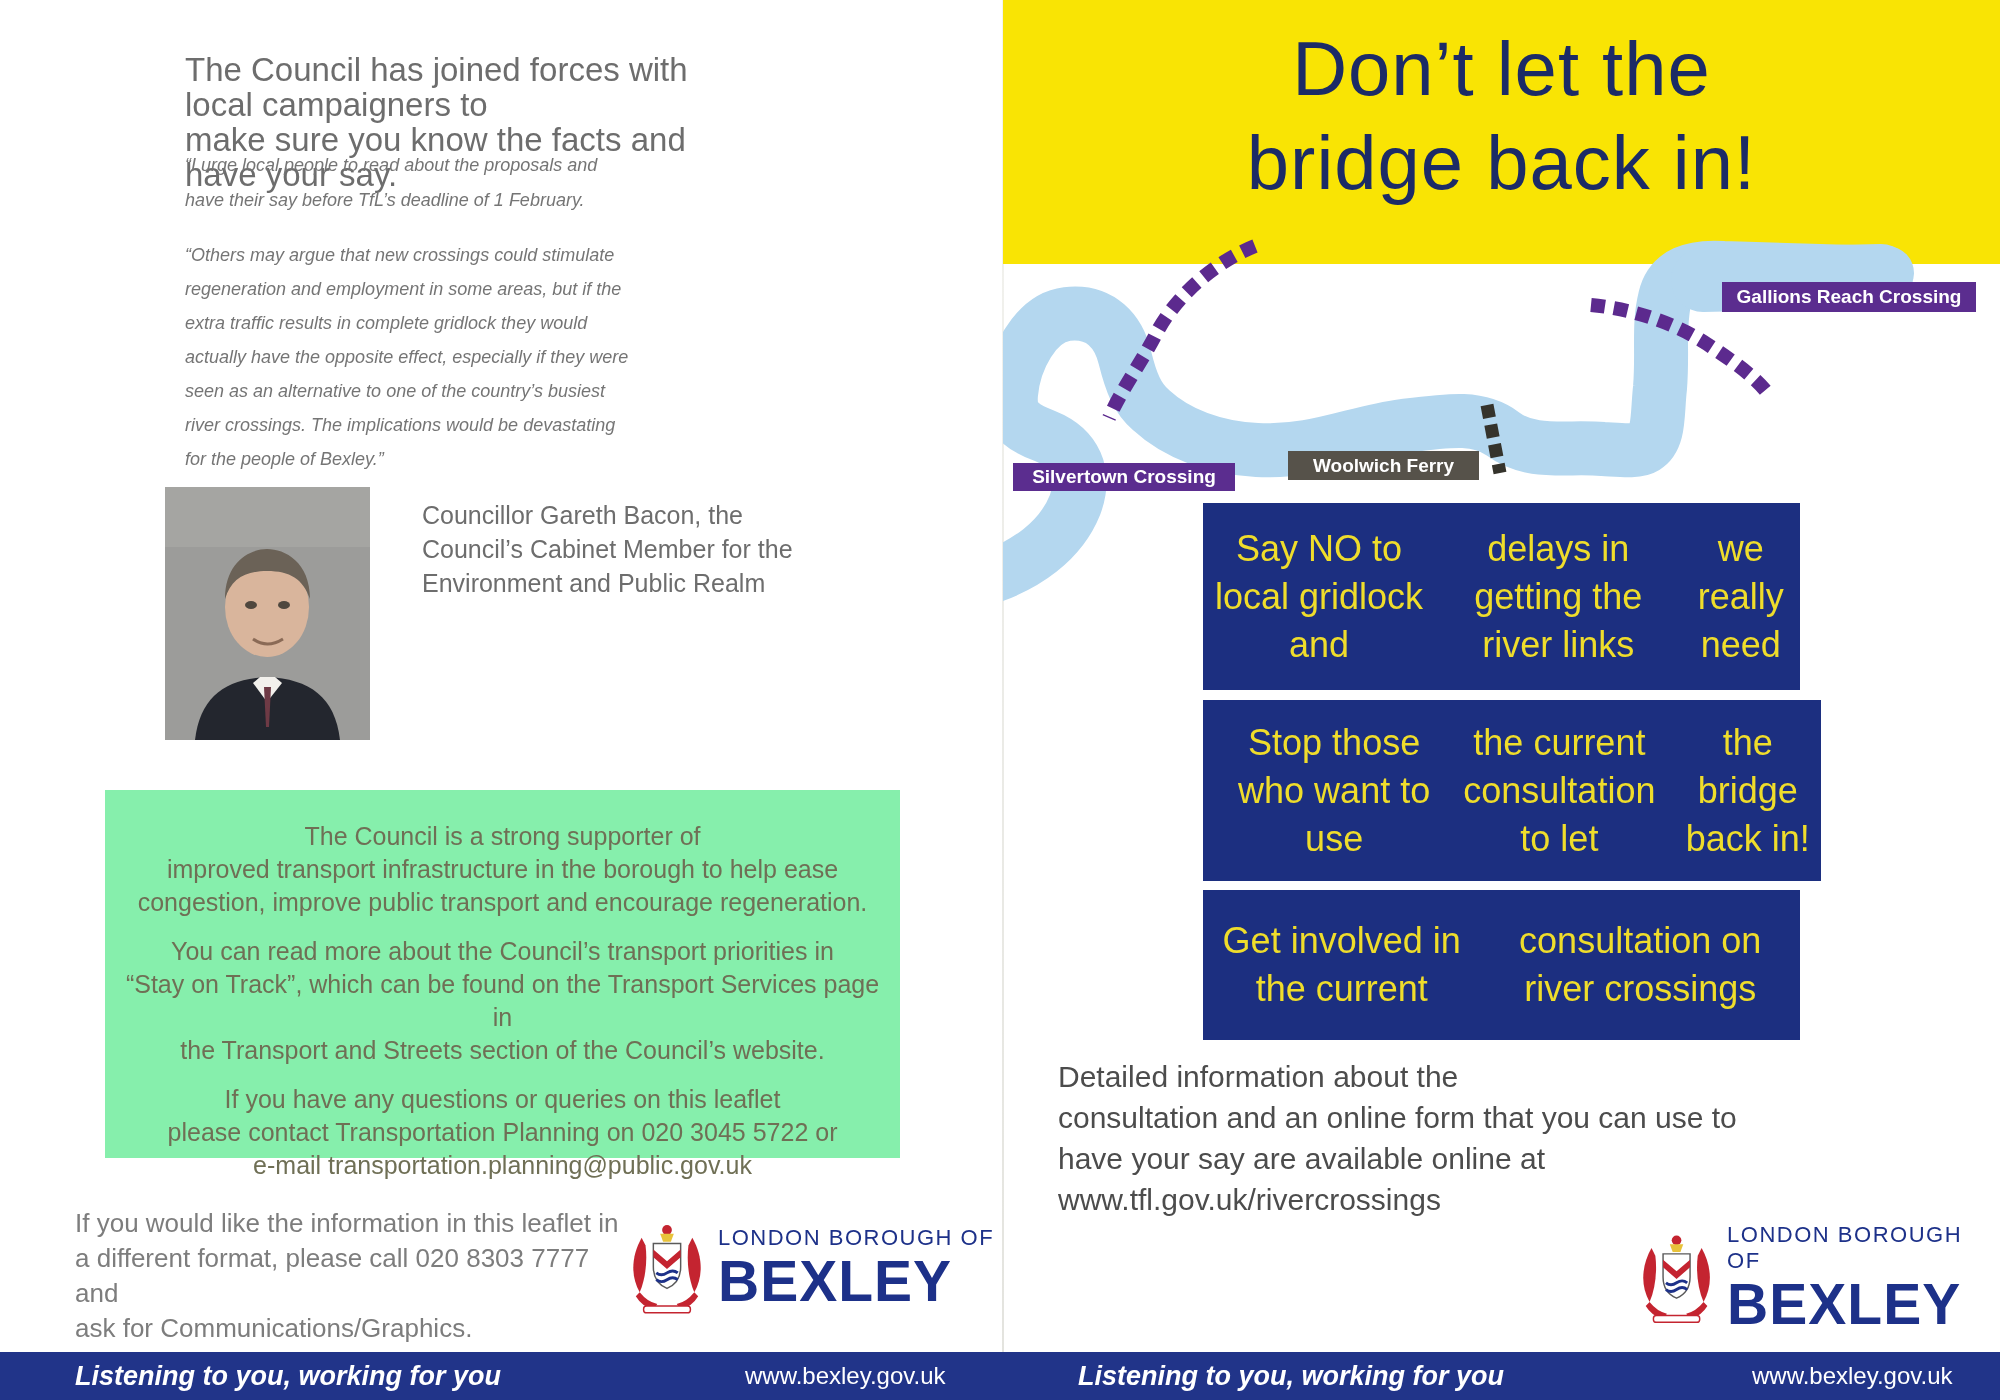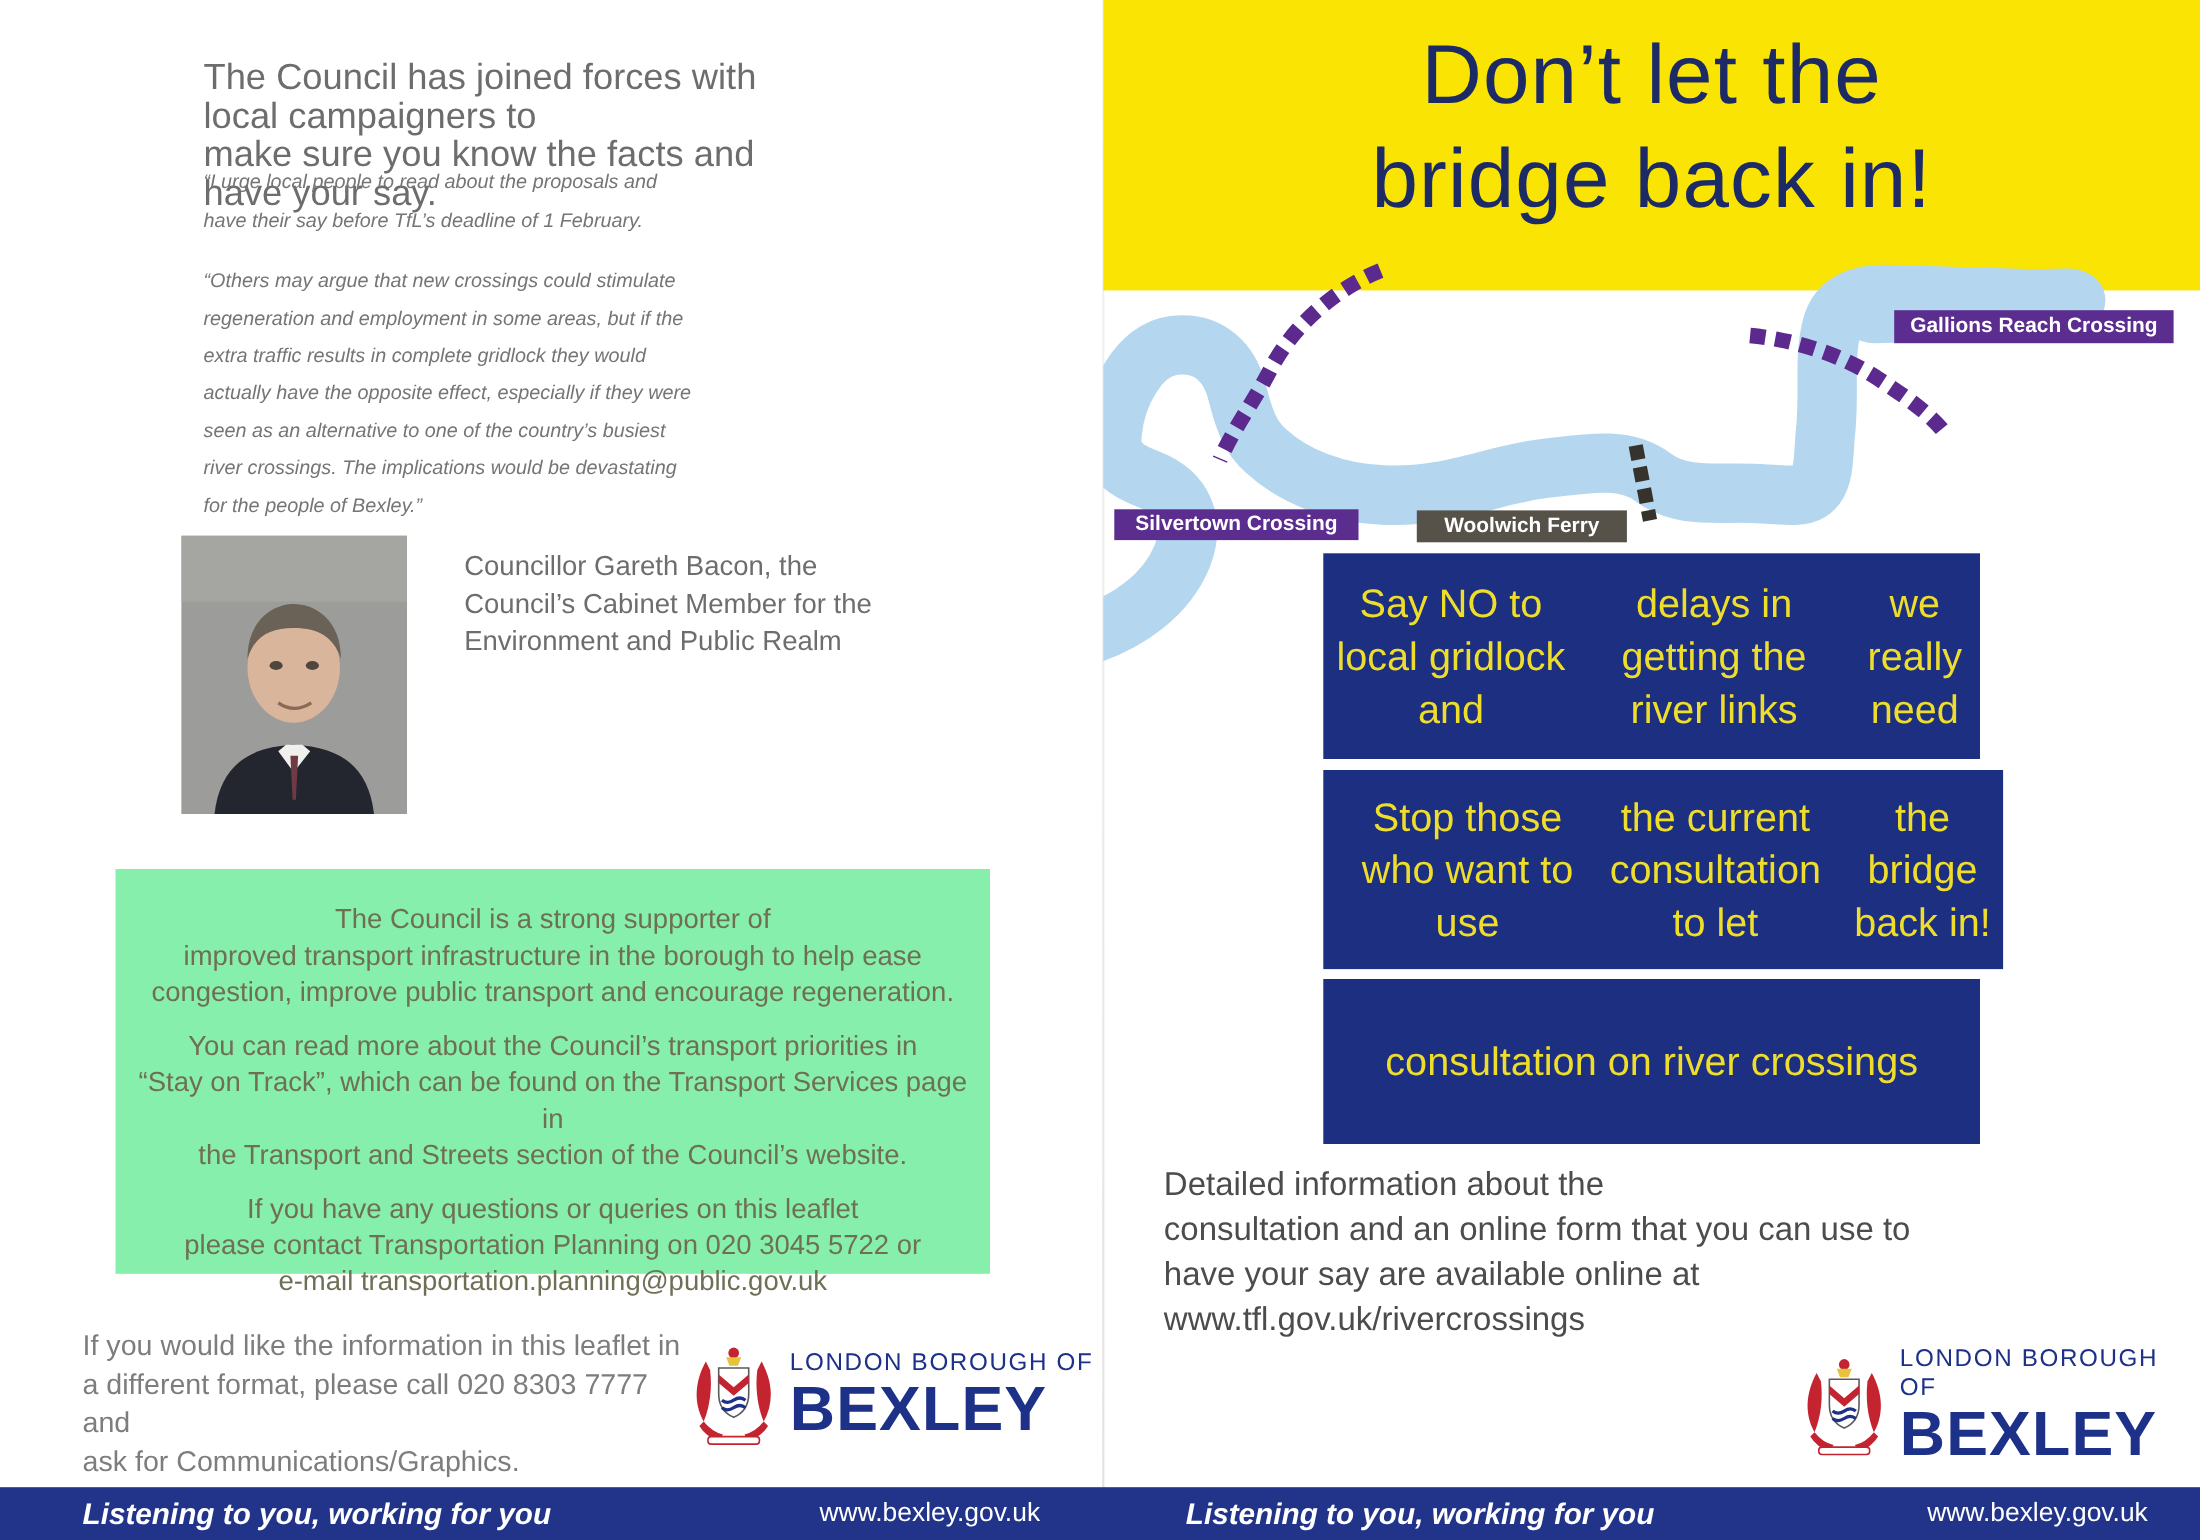--- a/index.html
+++ b/index.html
@@ -46,21 +46,21 @@
                    background:#f9e404; text-align:center; }
   .headline { margin-top:22px; font-size:76px; line-height:94px; color:#1c2b66;
               font-weight:400; letter-spacing:1px; }
   .map-svg { position:absolute; left:0; top:0; width:997px; height:1400px; }
   .map-label { position:absolute; color:#ffffff; font-weight:bold; font-size:19px;
                display:flex; align-items:center; justify-content:center;
                box-sizing:border-box; padding:0 8px; }
   .lbl-purple { background:#5b2d8f; }
   .lbl-gray   { background:#56524a; }
   .lbl-silvertown { left:10px;  top:463px; width:222px; height:28px; }
-  .lbl-woolwich   { left:285px; top:451px; width:191px; height:29px;margin-top:13px; }
+  .lbl-woolwich   { left:285px; top:451px; width:191px; height:29px; }
   .lbl-gallions   { left:719px; top:282px; width:254px; height:30px; }
 
   .navy-box { position:absolute; left:200px; width:597px; background:#1c2f80;
               display:flex; flex-direction:row; align-items:center; justify-content:center;
               text-align:center; color:#efdd2b; font-size:36px; line-height:48px; }
   .navy-box-1 { top:503px; height:187px; }
   .navy-box-2 { top:700px; height:181px;padding-left:21px; }
   .navy-box-3 { top:890px; height:150px; }
 
   .detail-text { position:absolute; left:55px; top:1056px; width:890px;
@@ -209,20 +209,21 @@
     <span class="tline">Say NO to local gridlock and</span>
     <span class="tline">delays in getting the river links</span>
     <span class="tline">we really need</span>
   </div>
   <div class="navy-box navy-box-2">
     <span class="tline">Stop those who want to use</span>
     <span class="tline">the current consultation to let</span>
     <span class="tline">the bridge back in!</span>
   </div>
   <div class="navy-box navy-box-3">
+    <span class="tline">Get involved in the current</span>
     <span class="tline">consultation on river crossings</span>
   </div>
 
   <div class="detail-text">
     <span class="tline">Detailed information about the</span>
     <span class="tline">consultation and an online form that you can use to</span>
     <span class="tline">have your say are available online at</span>
     <span class="tline">www.tfl.gov.uk/rivercrossings</span>
   </div>
 </div>

